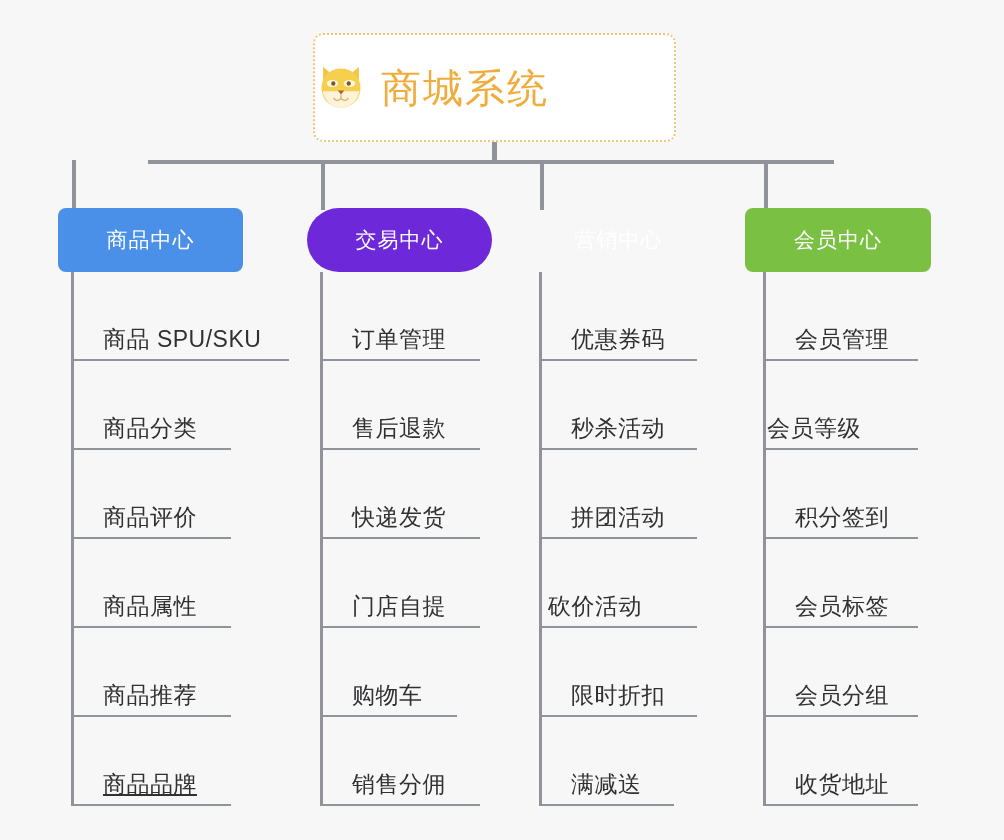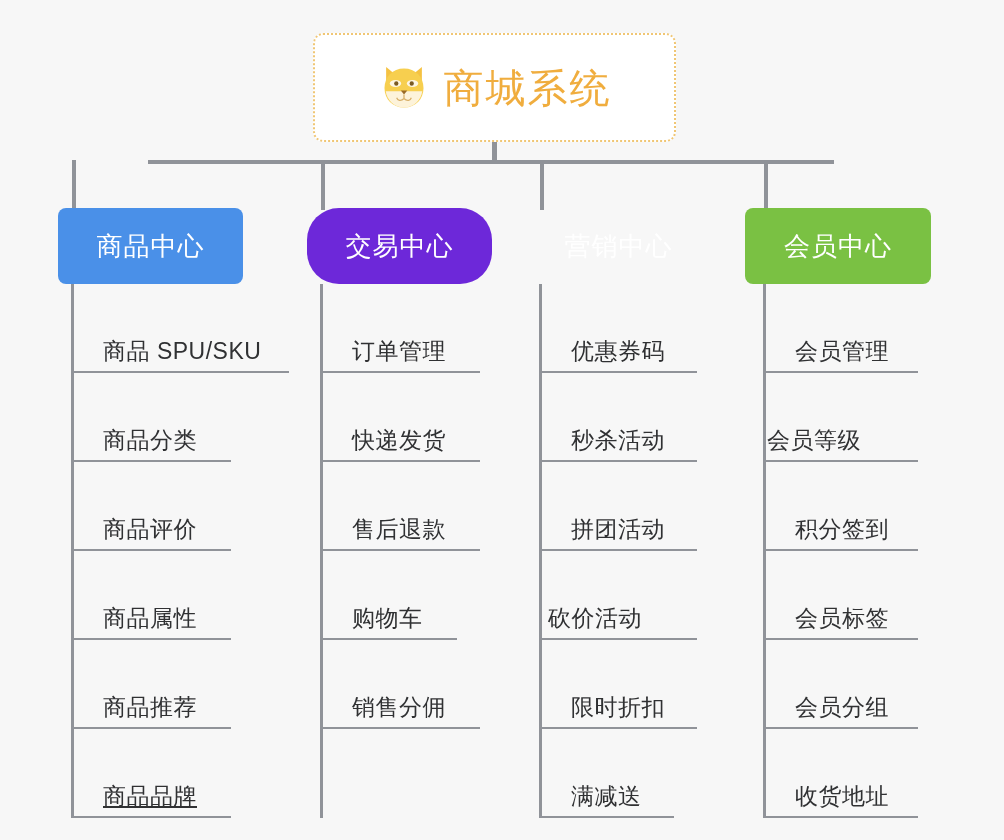--- a/index.html
+++ b/index.html
@@ -28,21 +28,21 @@
     left: 313px;
     top: 33px;
     width: 363px;
     height: 109px;
     box-sizing: border-box;
     background: #ffffff;
     border: 2px dotted #f0c674;
     border-radius: 10px;
     display: flex;
     align-items: center;
-    justify-content: center;
+    justify-content: flex-start;
     gap: 14px;
   }
   .root-logo {
     width: 52px;
     height: 52px;
     flex: 0 0 auto;
     display: block;
   }
   .root-title {
     font-size: 40px;
@@ -75,27 +75,27 @@
     height: 50px;
   }
 
   
   .column {
     position: absolute;
     top: 208px;
   }
   .cat-box {
     box-sizing: border-box;
-    height: 76px;
+    height: 64px;
     border-radius: 8px;
     display: flex;
     align-items: center;
     justify-content: center;
     color: #ffffff;
-    font-size: 26px;
+    font-size: 21px;
     letter-spacing: 1px;
     white-space: nowrap;
   }
 
   .items {
     position: relative;
     margin-top: 0;
     padding-top: 0;
   }
   
@@ -198,25 +198,29 @@
           <span>交易中心</span>
         </div>
         <div class="items">
           <div class="rail" style="left: 13px; background: rgb(144, 147, 153); height: 534px;"></div>
           <div class="item">
             <div class="item-underline" style="left: 13px; width: 160px; background: rgb(144, 147, 153);"></div>
             <span class="item-label" style="margin-left: 45px;">订单管理</span>
           </div>
           <div class="item">
             <div class="item-underline" style="left: 13px; width: 160px; background: rgb(144, 147, 153);"></div>
+            <span class="item-label" style="margin-left: 45px;">售后退款</span>
+          </div>
+          <div class="item">
+            <div class="item-underline" style="left: 13px; width: 160px; background: rgb(144, 147, 153);"></div>
             <span class="item-label" style="margin-left: 45px;">快递发货</span>
           </div>
           <div class="item">
             <div class="item-underline" style="left: 13px; width: 160px; background: rgb(144, 147, 153);"></div>
-            <span class="item-label" style="margin-left: 45px;">售后退款</span>
+            <span class="item-label" style="margin-left: 45px;">门店自提</span>
           </div>
           <div class="item">
             <div class="item-underline" style="left: 13px; width: 137px; background: rgb(144, 147, 153);"></div>
             <span class="item-label" style="margin-left: 45px;">购物车</span>
           </div>
           <div class="item">
             <div class="item-underline" style="left: 13px; width: 160px; background: rgb(144, 147, 153);"></div>
             <span class="item-label" style="margin-left: 45px;">销售分佣</span>
           </div>
         </div>

